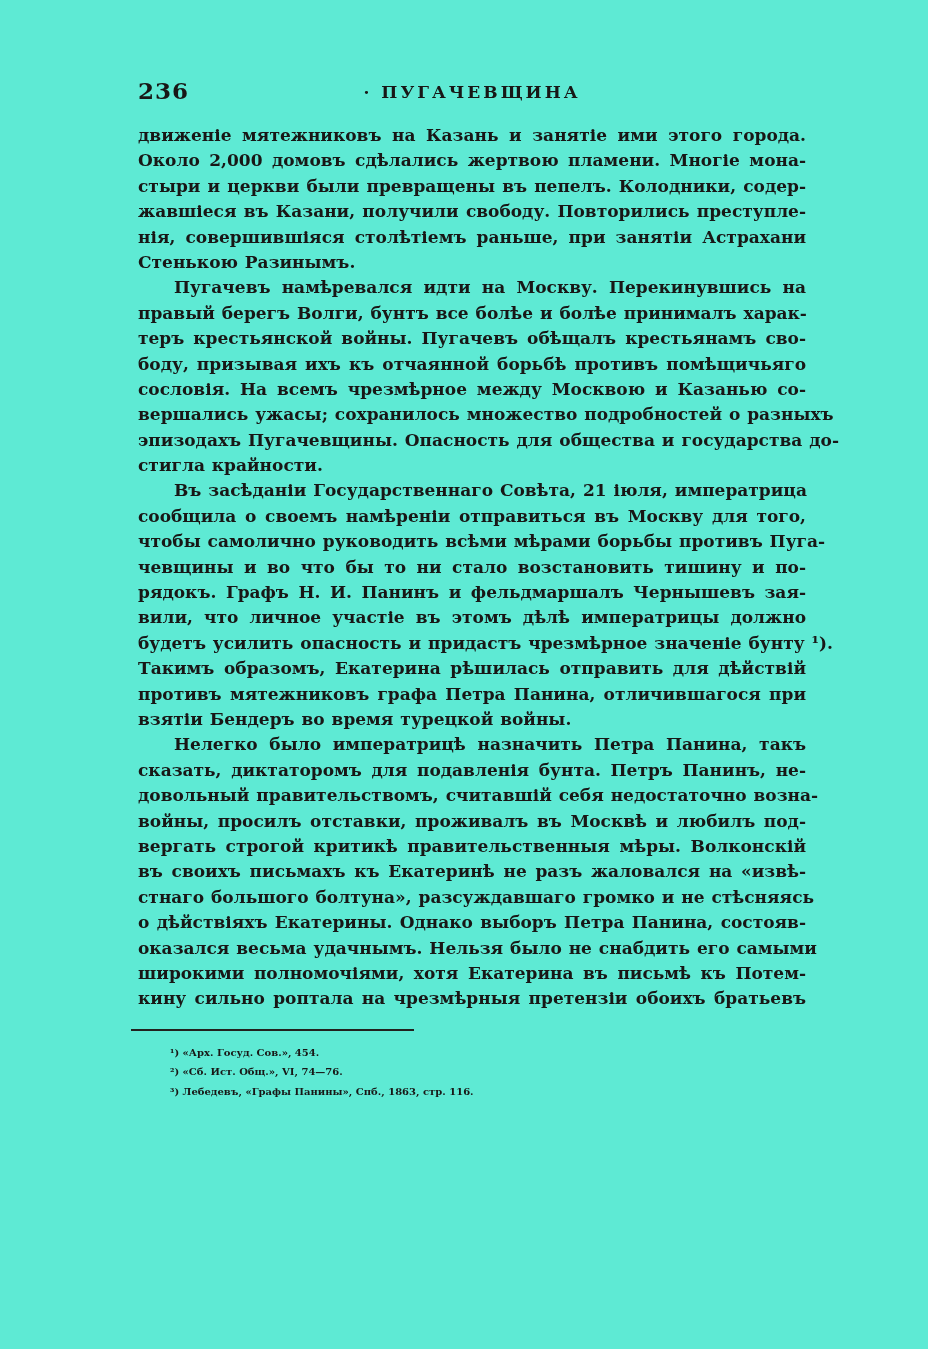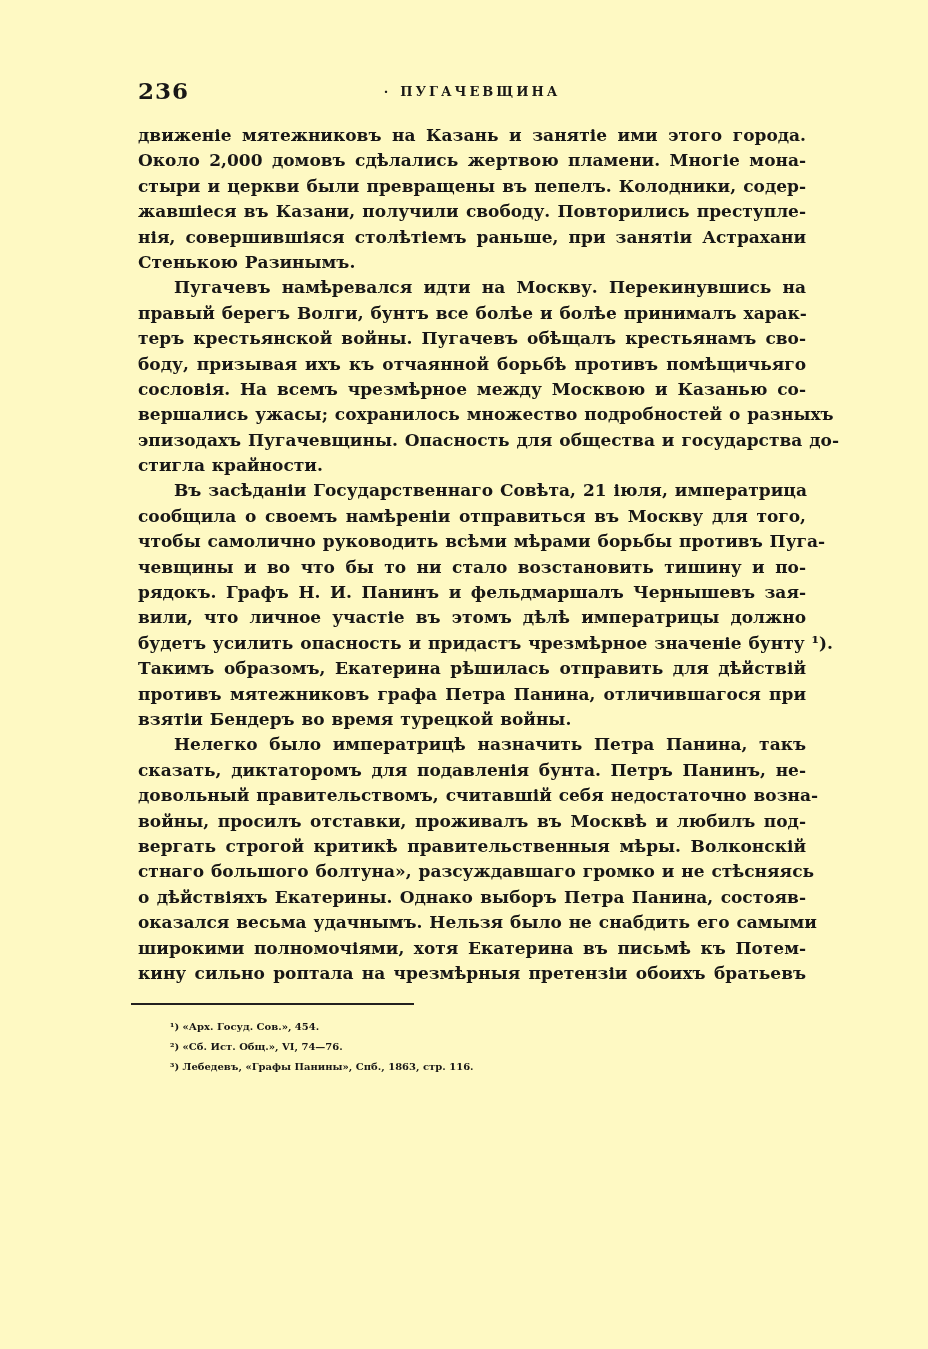--- a/index.html
+++ b/index.html
@@ -5,21 +5,21 @@
   html, body {
     margin: 0;
     padding: 0;
     background: #e8e6e1;
   }
   .page {
     position: relative;
     width: 928px;
     height: 1349px;
     margin: 0 auto;
-    background: #fef9c3;
+    background: #5eead4;
     box-sizing: border-box;
     padding: 78px 122px 0 138px;
     font-family: "DejaVu Serif", serif;
     color: #181716;
     overflow: hidden;
   }
   
   .header {
     position: relative;
     height: 28px;
@@ -32,21 +32,21 @@
     font-weight: bold;
     letter-spacing: 1px;
     line-height: 26px;
   }
   .running-title {
     position: absolute;
     left: 0;
     right: 0;
     top: 4px;
     text-align: center;
-    font-size: 13px;
+    font-size: 17px;
     font-weight: bold;
     letter-spacing: 3px;
     line-height: 20px;
     white-space: nowrap;
   }
   .running-title .dot {
     letter-spacing: 0;
     margin-right: 12px;
     font-weight: bold;
   }
@@ -130,20 +130,21 @@
         <div class="line">Такимъ образомъ, Екатерина рѣшилась отправить для дѣйствій</div>
         <div class="line">противъ мятежниковъ графа Петра Панина, отличившагося при</div>
         <div class="line end">взятіи Бендеръ во время турецкой войны.</div>
       </div>
       <div class="para indented">
         <div class="line">Нелегко было императрицѣ назначить Петра Панина, такъ</div>
         <div class="line">сказать, диктаторомъ для подавленія бунта. Петръ Панинъ, не-</div>
         <div class="line">довольный правительствомъ, считавшій себя недостаточно возна-</div>
         <div class="line">войны, просилъ отставки, проживалъ въ Москвѣ и любилъ под-</div>
         <div class="line">вергать строгой критикѣ правительственныя мѣры. Волконскій</div>
+        <div class="line">въ своихъ письмахъ къ Екатеринѣ не разъ жаловался на «извѣ-</div>
         <div class="line">стнаго большого болтуна», разсуждавшаго громко и не стѣсняясь</div>
         <div class="line">о дѣйствіяхъ Екатерины. Однако выборъ Петра Панина, состояв-</div>
         <div class="line">оказался весьма удачнымъ. Нельзя было не снабдить его самыми</div>
         <div class="line">широкими полномочіями, хотя Екатерина въ письмѣ къ Потем-</div>
         <div class="line">кину сильно роптала на чрезмѣрныя претензіи обоихъ братьевъ</div>
       </div>
     </div>
 
   <div class="fn-sep"></div>
 

